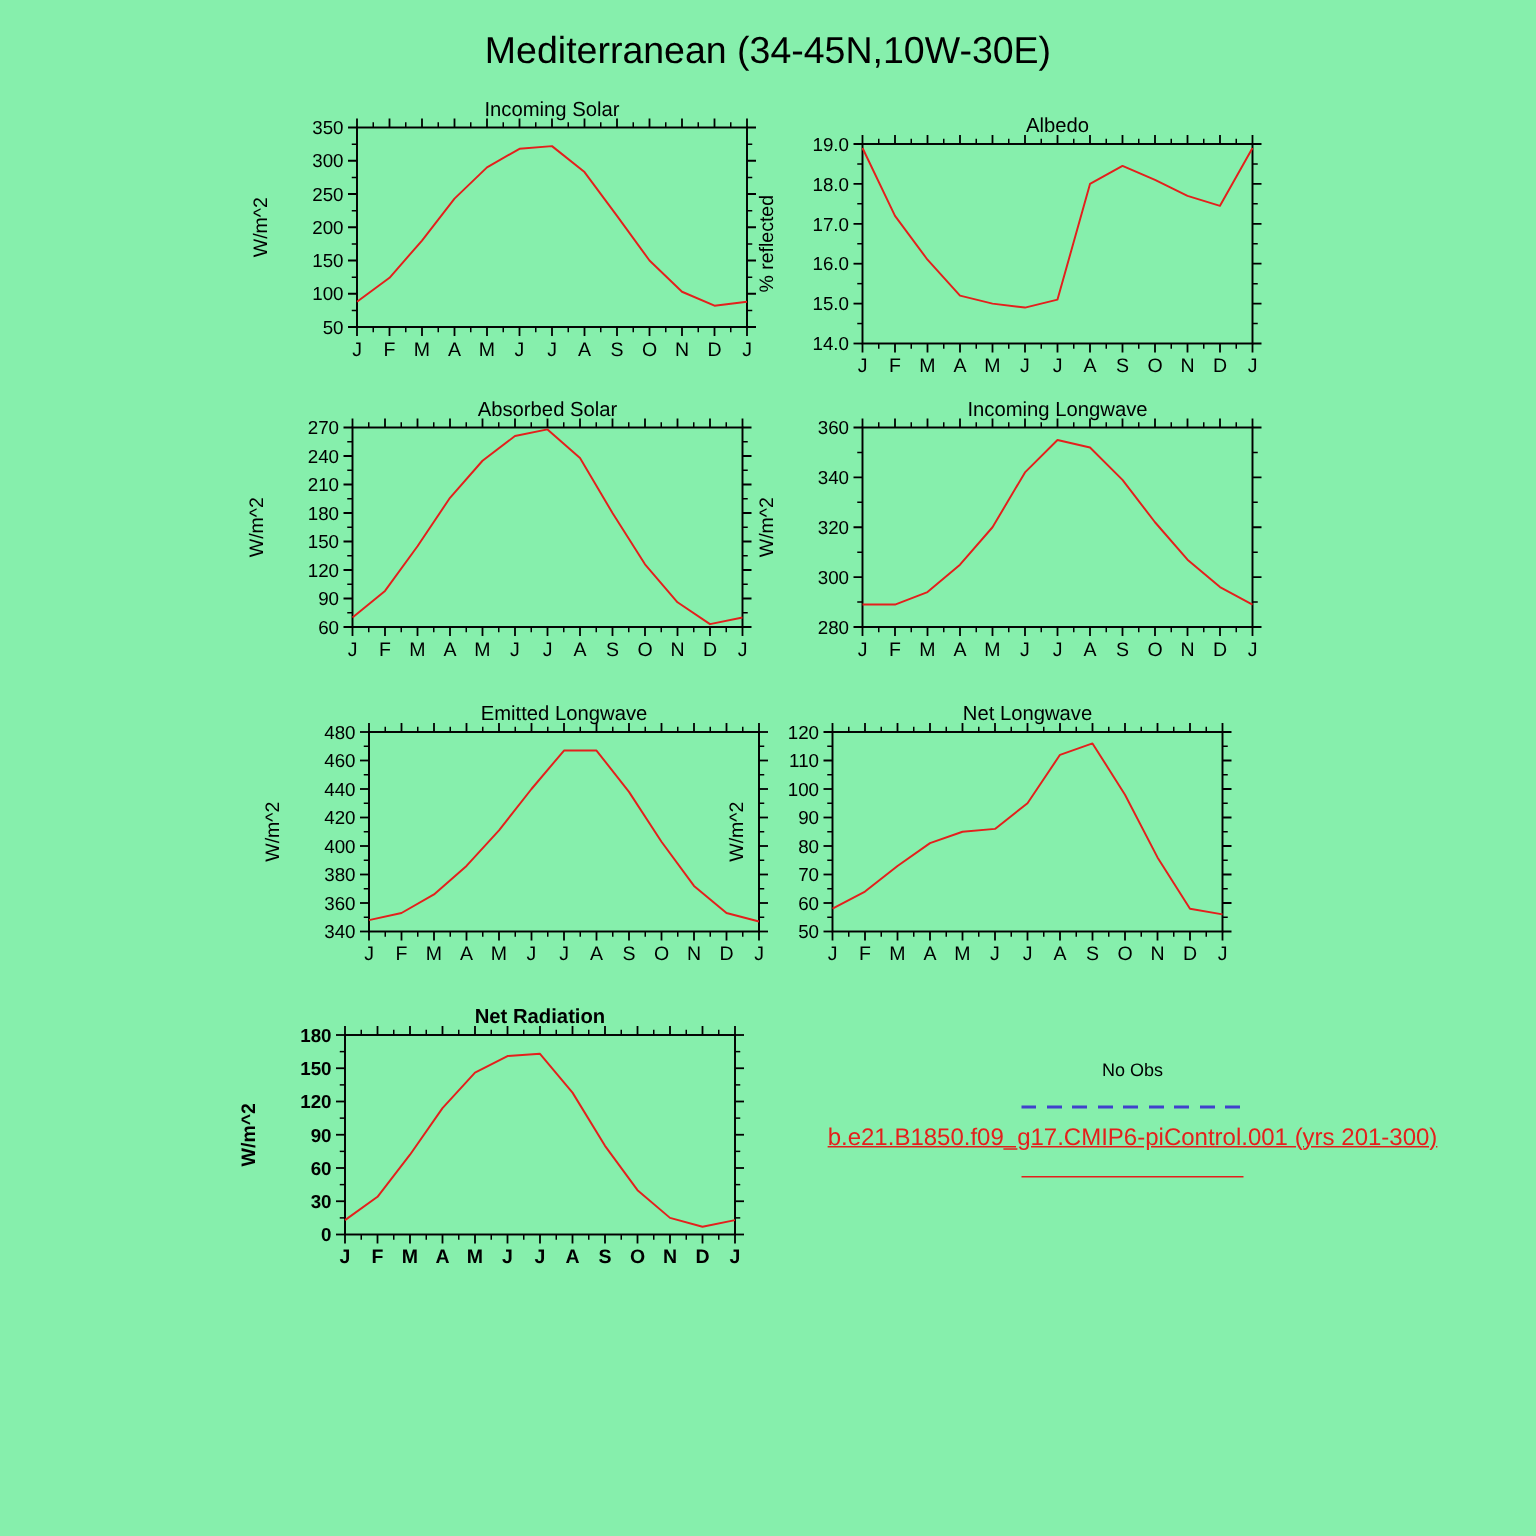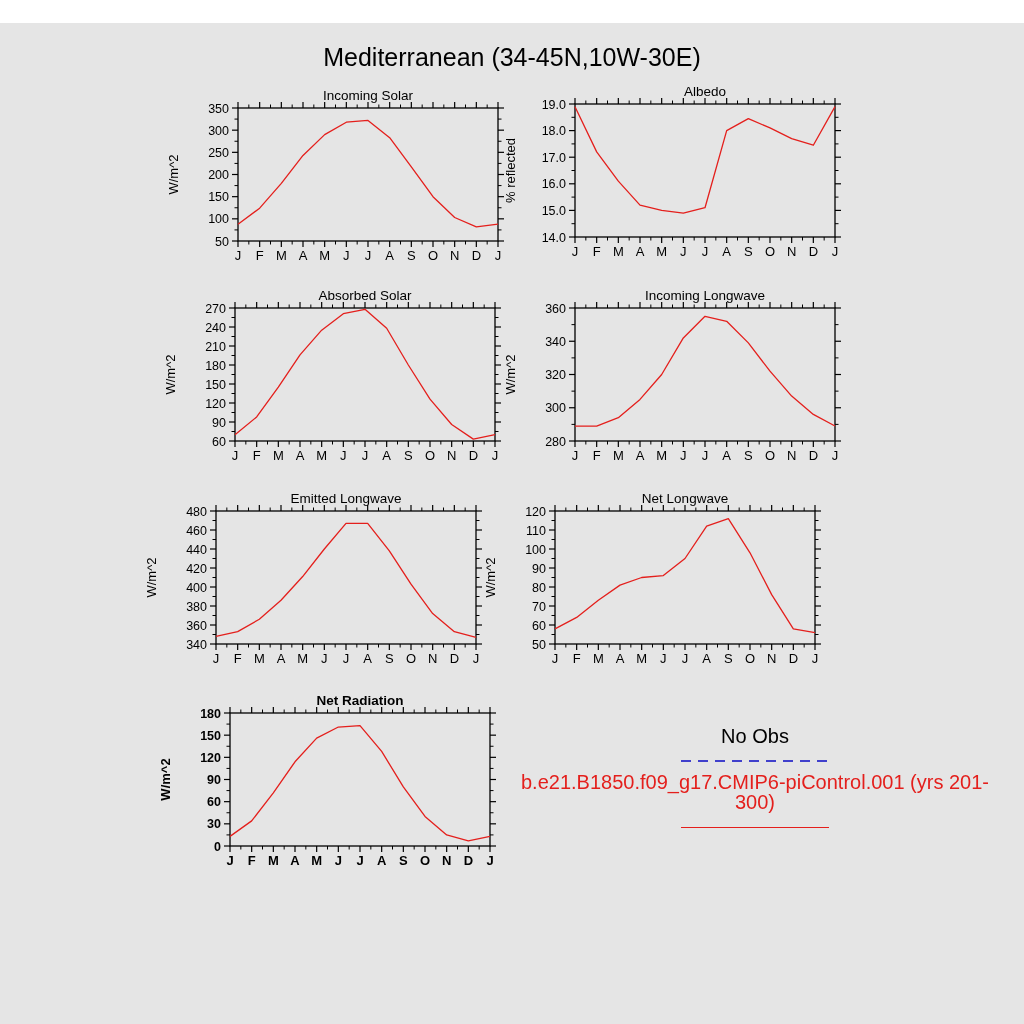--- a/index.html
+++ b/index.html
@@ -2,44 +2,44 @@
 <html><head>
 <meta charset="utf-8">
 <style>
   * { margin:0; padding:0; box-sizing:border-box; }
   html,body { background:#ffffff; }
   body {
     width:1024px; height:1024px; position:relative;
     font-family:"Liberation Sans", sans-serif;
     color:#000;
   }
-  .canvas { position:absolute; inset:0; background:#e5e5e5; overflow:hidden;margin-top:23px; }
+  .canvas { position:absolute; inset:0; background:#86efac; overflow:hidden; }
   .main-title {
     position:absolute; top:20px; left:0; width:1024px;
     text-align:center; font-size:25px; font-weight:400; color:#000;
   }
   .chart { position:absolute; }
   .chart-pos-0 { left:158px; top:63px; }
-  .chart-pos-1 { left:495px; top:59px;text-decoration:underline; }
+  .chart-pos-1 { left:495px; top:74px;text-decoration:underline; }
   .chart-pos-2 { left:155px; top:263px; }
   .chart-pos-3 { left:495px; top:263px;text-align:center; }
-  .chart-pos-4 { left:136px; top:466px; }
+  .chart-pos-4 { left:166px; top:466px; }
   .chart-pos-5 { left:475px; top:466px; }
   .chart-pos-6 { left:150px; top:668px;font-weight:bold; }
   svg text { font-family:"Liberation Sans", sans-serif; }
   .legend {
     position:absolute; left:520px; top:702px; width:470px;
     text-align:center;
   }
-  .legend-noobs { font-size:20px; color:#000; line-height:22px; }
+  .legend-noobs { font-size:12px; color:#000; line-height:22px; }
   .legend-line {
     width:148px; height:1.6px; margin:0 auto;
   }
   .legend-line.dashed { margin-top:13px; }
-  .legend-model { font-size:20px; margin-top:10px; line-height:20px; }
+  .legend-model { font-size:16px; margin-top:10px; line-height:20px;text-decoration:underline; }
   .legend-line.solid { margin-top:15px; }
 </style>
 </head>
 <body>
 
 <div class="canvas">
   <div class="main-title">Mediterranean (34-45N,10W-30E)</div>
 
   <div id="charts">
       <div class="chart chart-pos-0"><svg viewBox="0 0 352 184" width="352" height="184">

